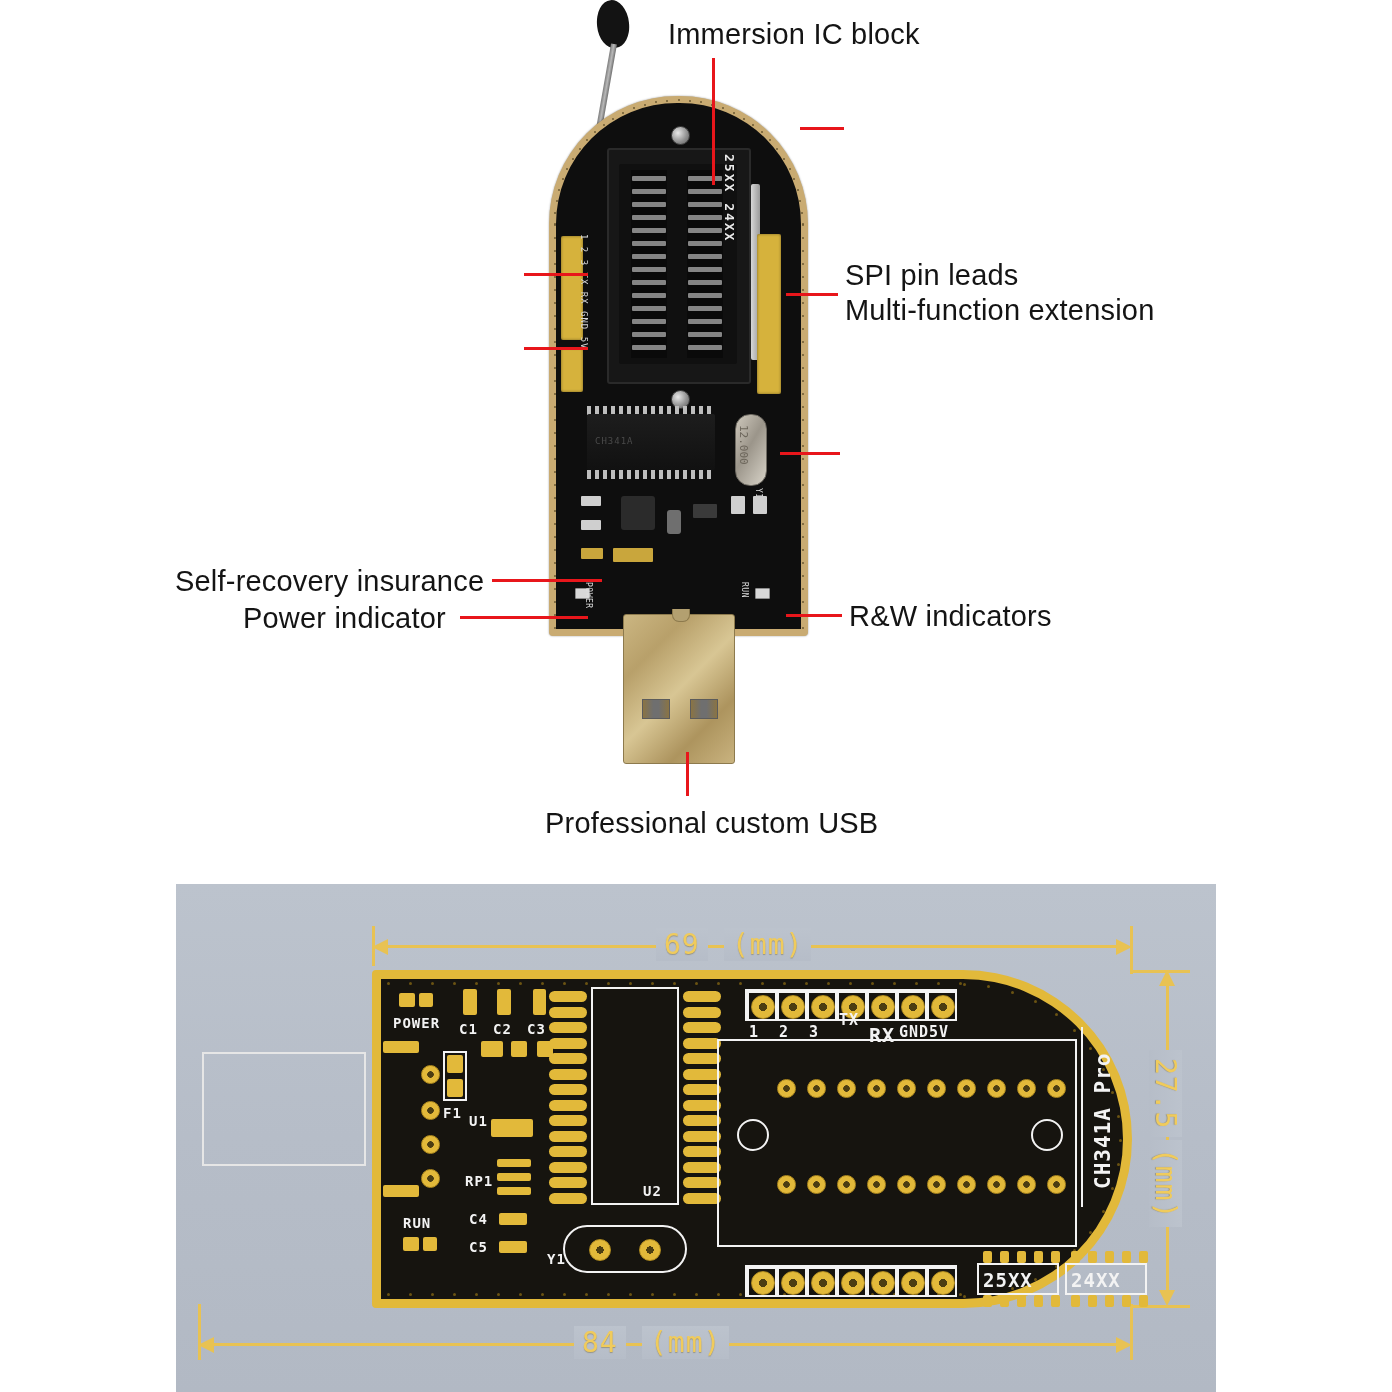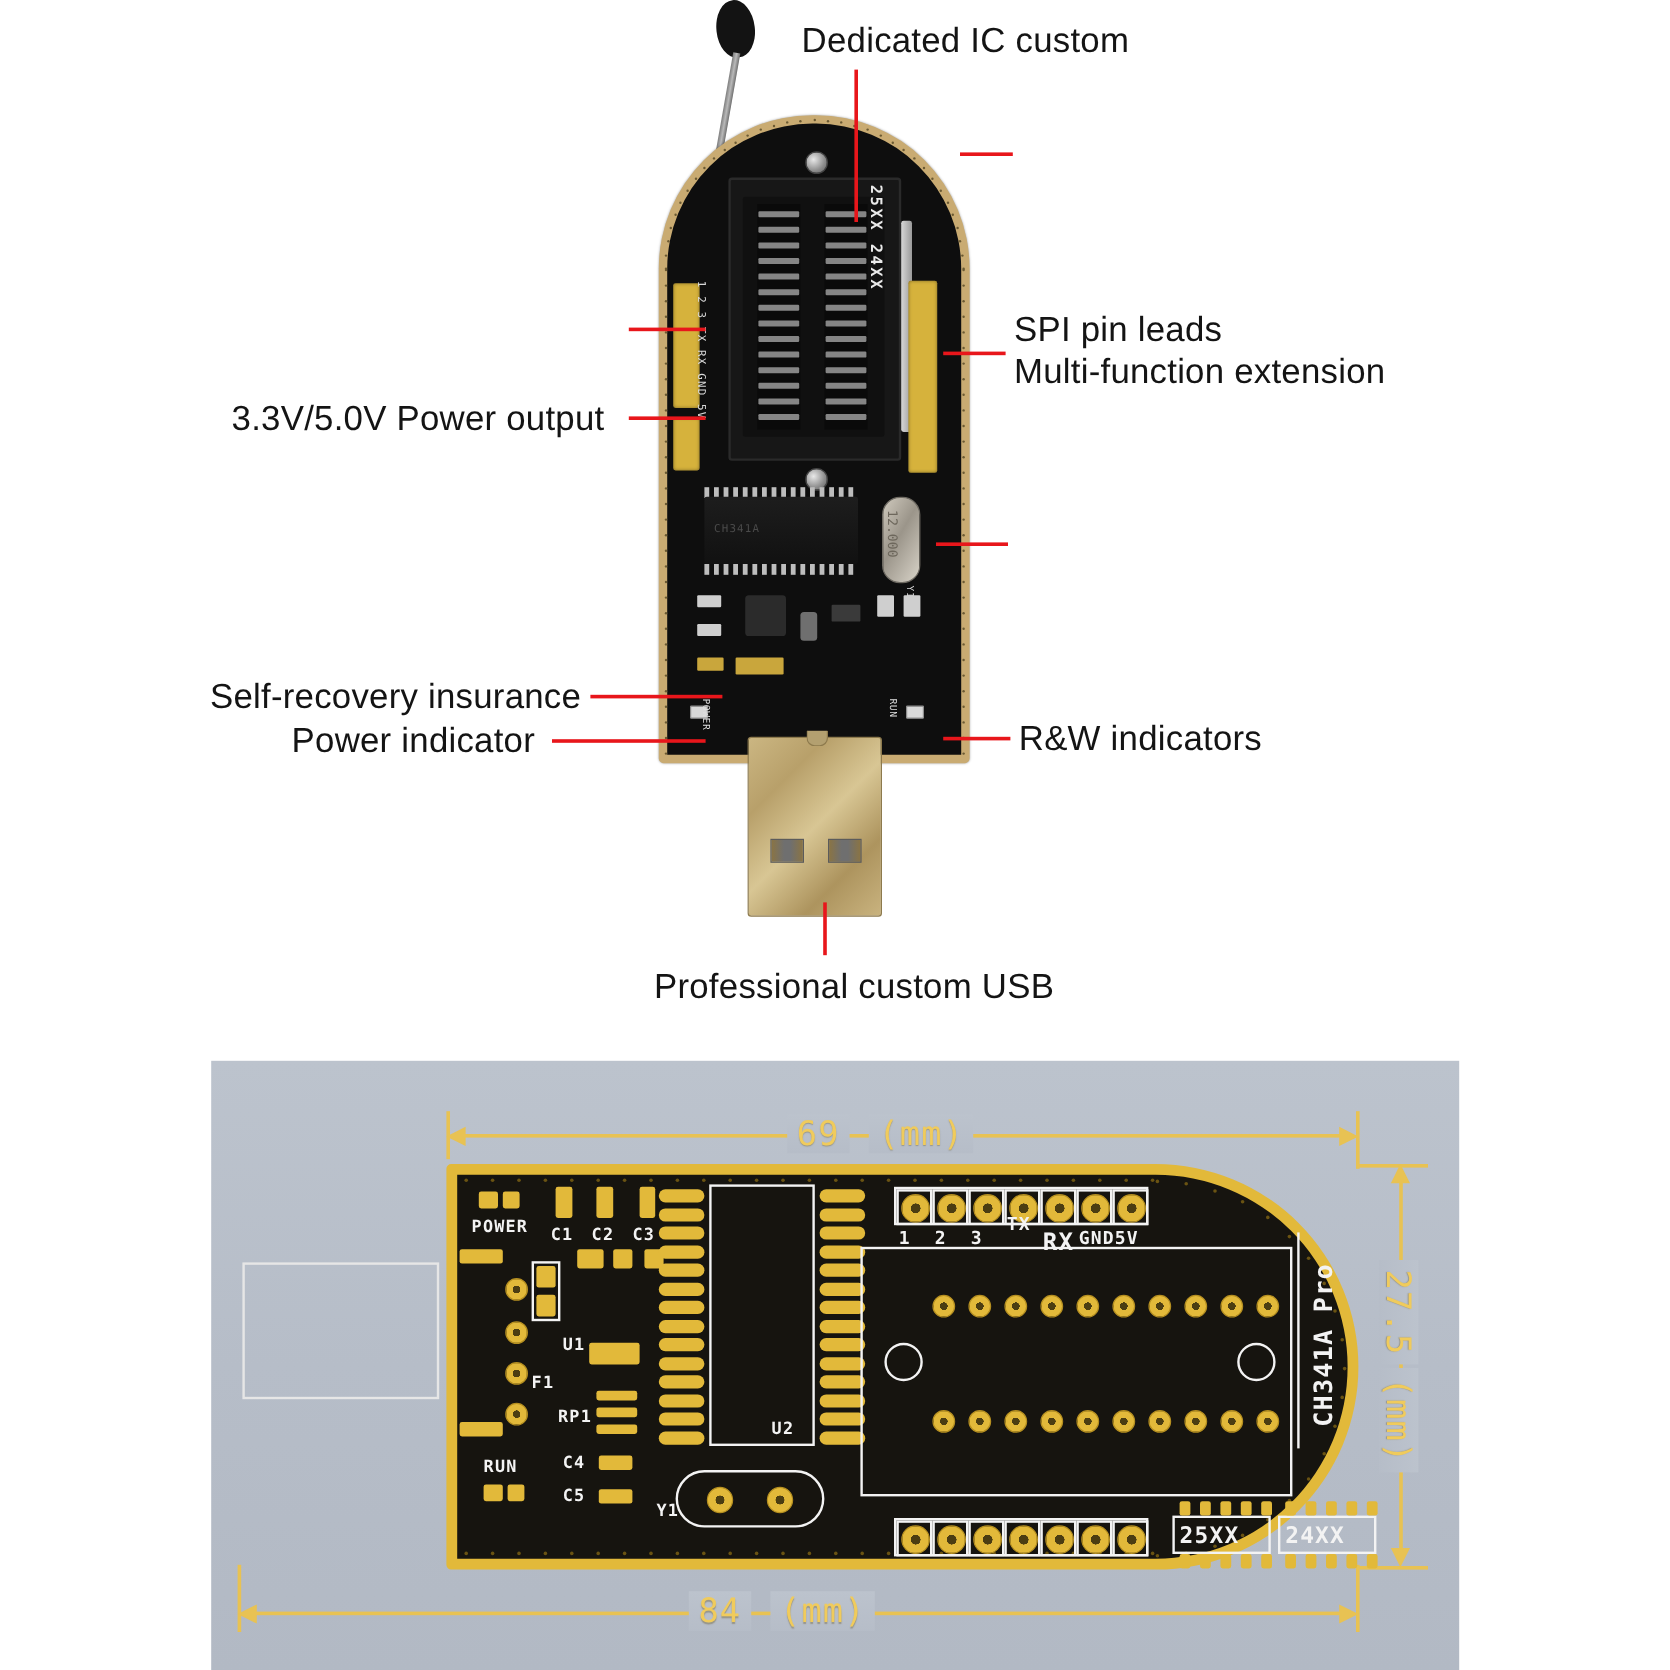--- a/index.html
+++ b/index.html
@@ -427,28 +427,27 @@
       <div class="led" style="left:206px;top:492px;"></div>
       <div class="silk-small rot" style="left:200px;top:486px;">RUN</div>
 
       <div class="usb">
         <div class="usb-notch"></div>
         <div class="usb-contact" style="left:18px;"></div>
         <div class="usb-contact" style="left:66px;"></div>
       </div>
     </div>
 
-    <div class="callout-label" style="left:668px;top:17px;">Dedicated IC custom</div>
+    <div class="callout-label" style="left:668px;top:17px;">Immersion IC block</div>
     <div class="lead v" style="left:712px;top:58px;height:127px;"></div>
 
     <div class="lead h" style="left:800px;top:127px;width:44px;"></div>
 
     <div class="lead h" style="left:524px;top:273px;width:64px;"></div>
 
-    <div class="callout-label" style="left:193px;top:332px;">3.3V/5.0V Power output</div>
     <div class="lead h" style="left:524px;top:347px;width:64px;"></div>
 
     <div class="lead h" style="left:786px;top:293px;width:52px;"></div>
     <div class="callout-label" style="left:845px;top:258px;">SPI pin leads
 Multi-function extension</div>
 
     <div class="lead h" style="left:780px;top:452px;width:60px;"></div>
 
     <div class="callout-label" style="left:175px;top:564px;">Self-recovery insurance</div>
     <div class="lead h" style="left:492px;top:579px;width:110px;"></div>
@@ -584,21 +583,21 @@
       <div class="pad" style="left:2px;top:62px;width:36px;height:12px;"></div>
       <div class="pad" style="left:2px;top:206px;width:36px;height:12px;"></div>
       <div class="thru" style="left:40px;top:86px;width:17px;height:17px;"></div>
       <div class="thru" style="left:40px;top:122px;width:17px;height:17px;"></div>
       <div class="thru" style="left:40px;top:156px;width:17px;height:17px;"></div>
       <div class="thru" style="left:40px;top:190px;width:17px;height:17px;"></div>
 
       <div class="pad" style="left:66px;top:76px;width:16px;height:18px;"></div>
       <div class="pad" style="left:66px;top:100px;width:16px;height:18px;"></div>
       <div class="outline-box" style="left:62px;top:72px;width:24px;height:50px;"></div>
-      <div class="slk sm" style="left:62px;top:126px;margin-top:40px;">F1</div>
+      <div class="slk sm" style="left:62px;top:126px;">F1</div>
 
       <div class="pad" style="left:100px;top:62px;width:22px;height:16px;"></div>
       <div class="pad" style="left:130px;top:62px;width:16px;height:16px;"></div>
       <div class="pad" style="left:156px;top:62px;width:16px;height:16px;"></div>
       <div class="pad" style="left:110px;top:140px;width:42px;height:18px;"></div>
       <div class="slk sm" style="left:88px;top:134px;">U1</div>
 
       <div class="pad" style="left:116px;top:180px;width:34px;height:8px;"></div>
       <div class="pad" style="left:116px;top:194px;width:34px;height:8px;"></div>
       <div class="pad" style="left:116px;top:208px;width:34px;height:8px;"></div>

